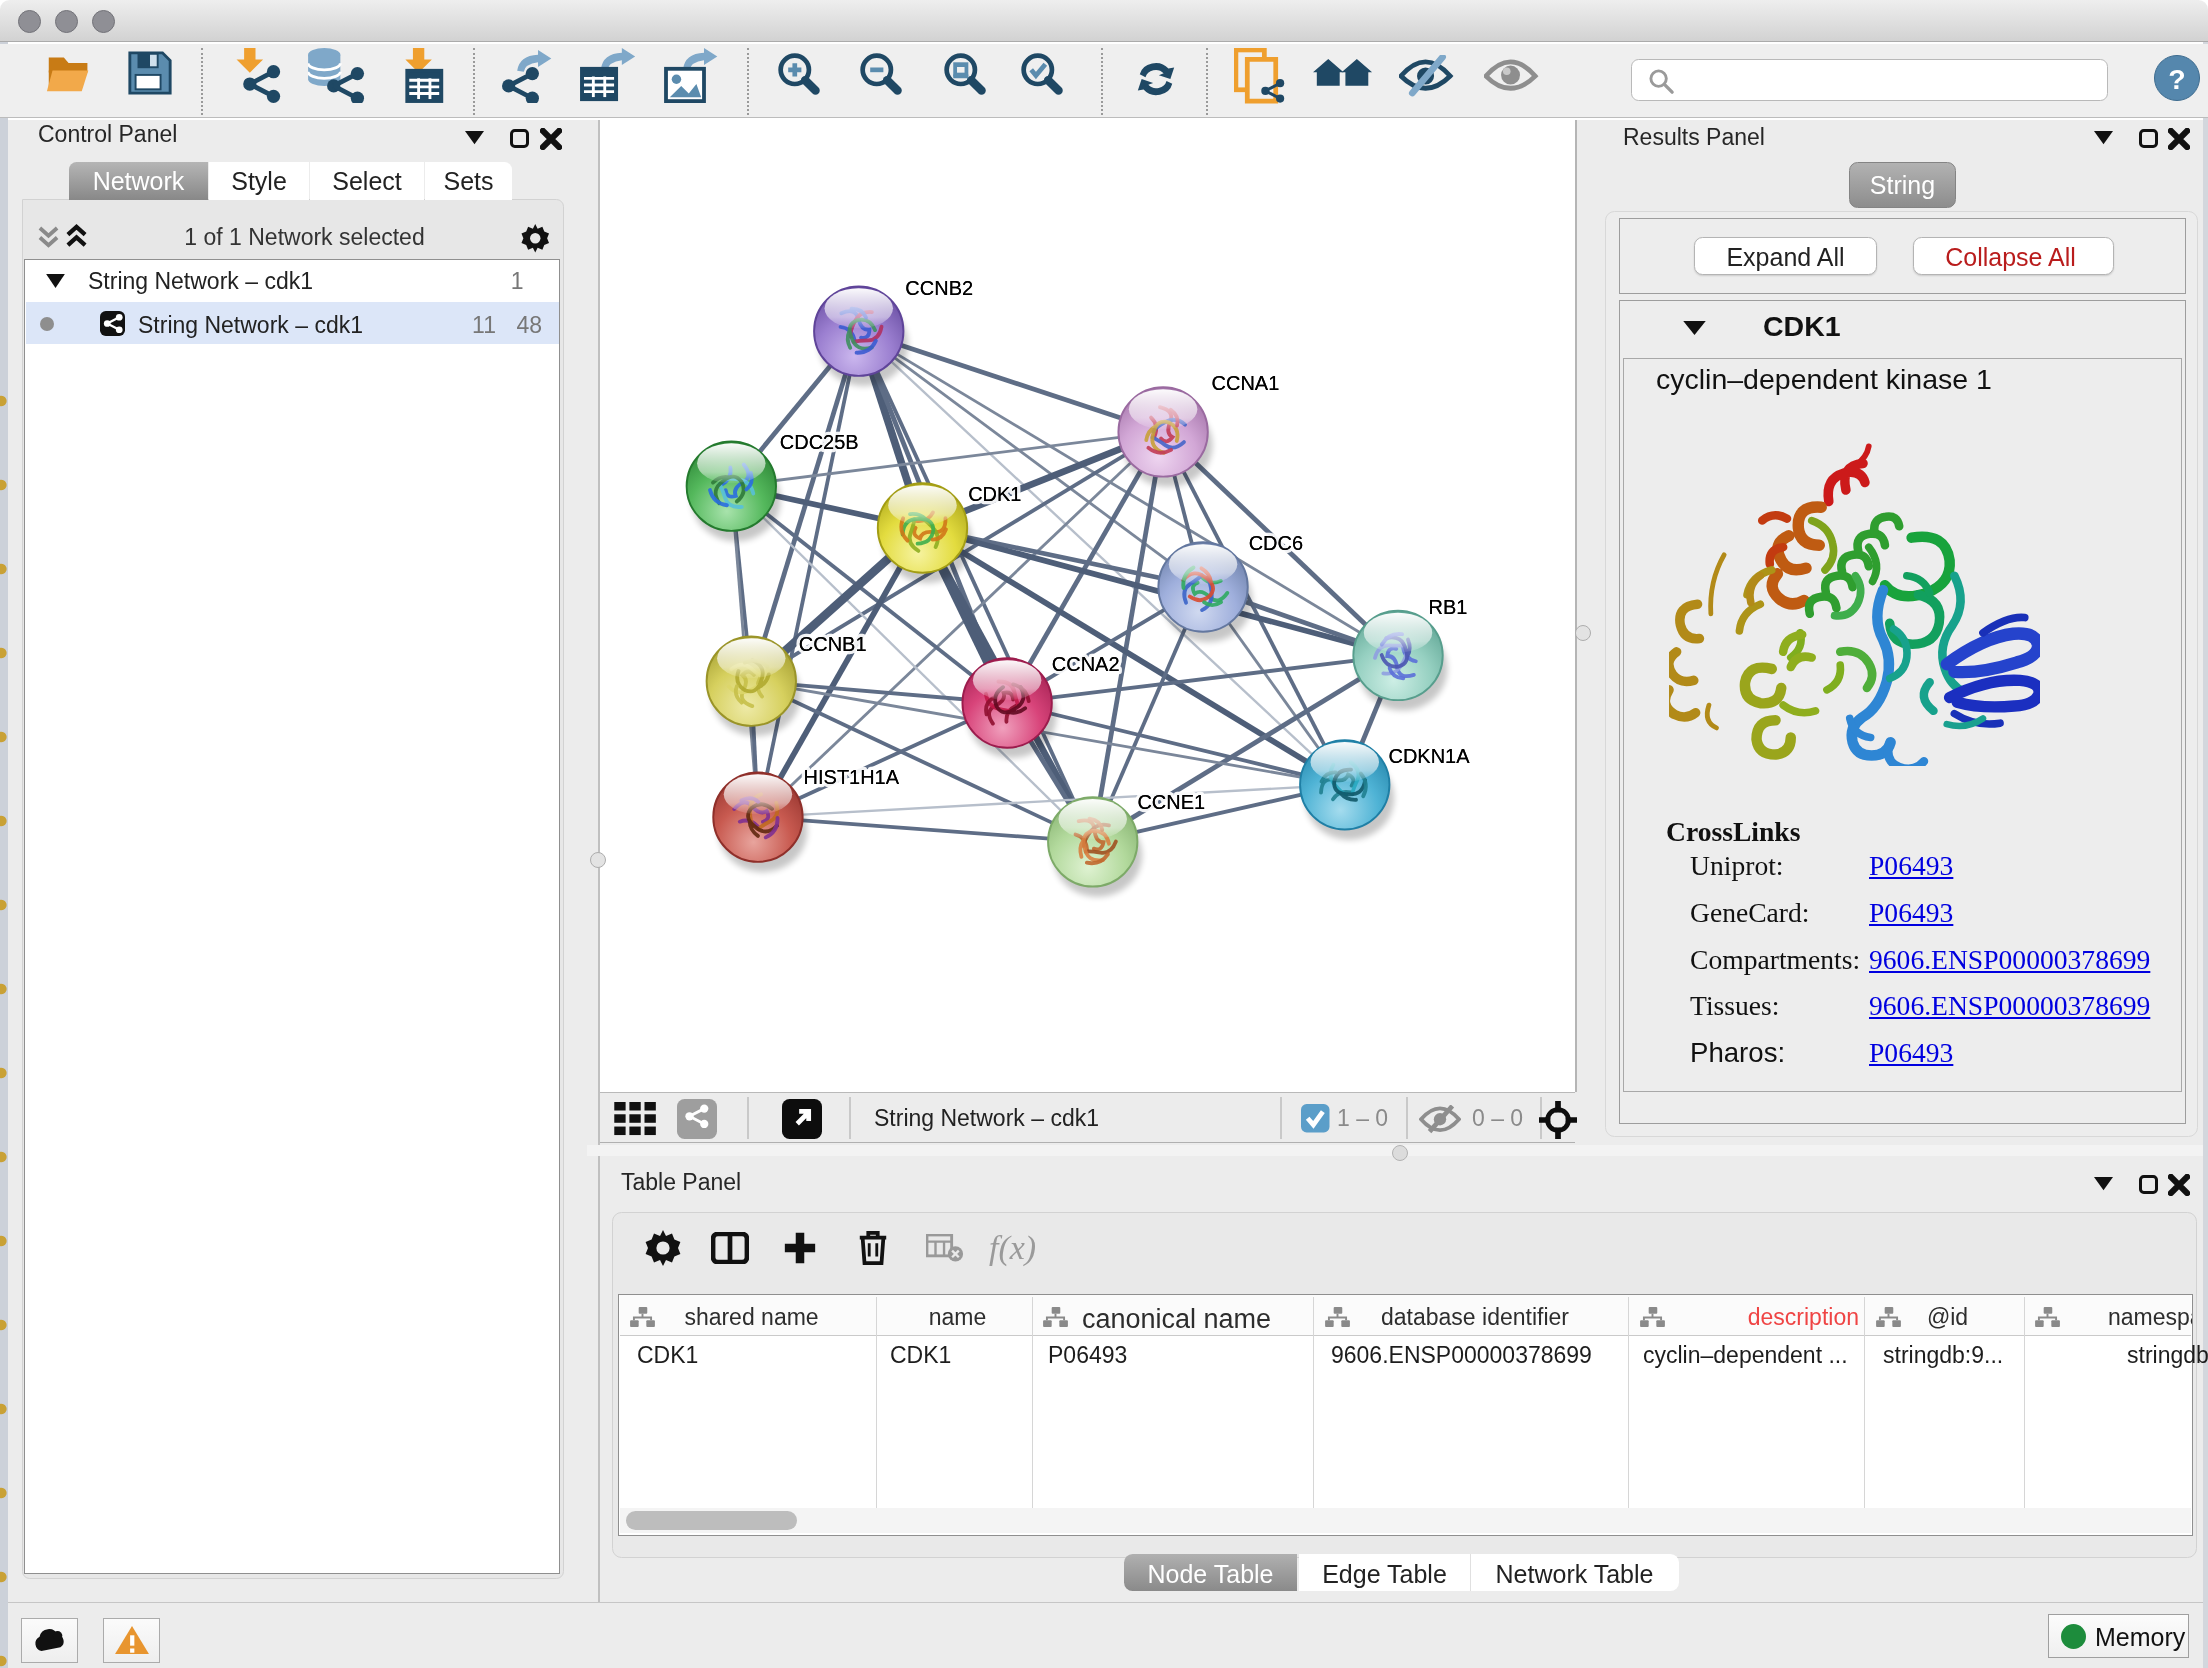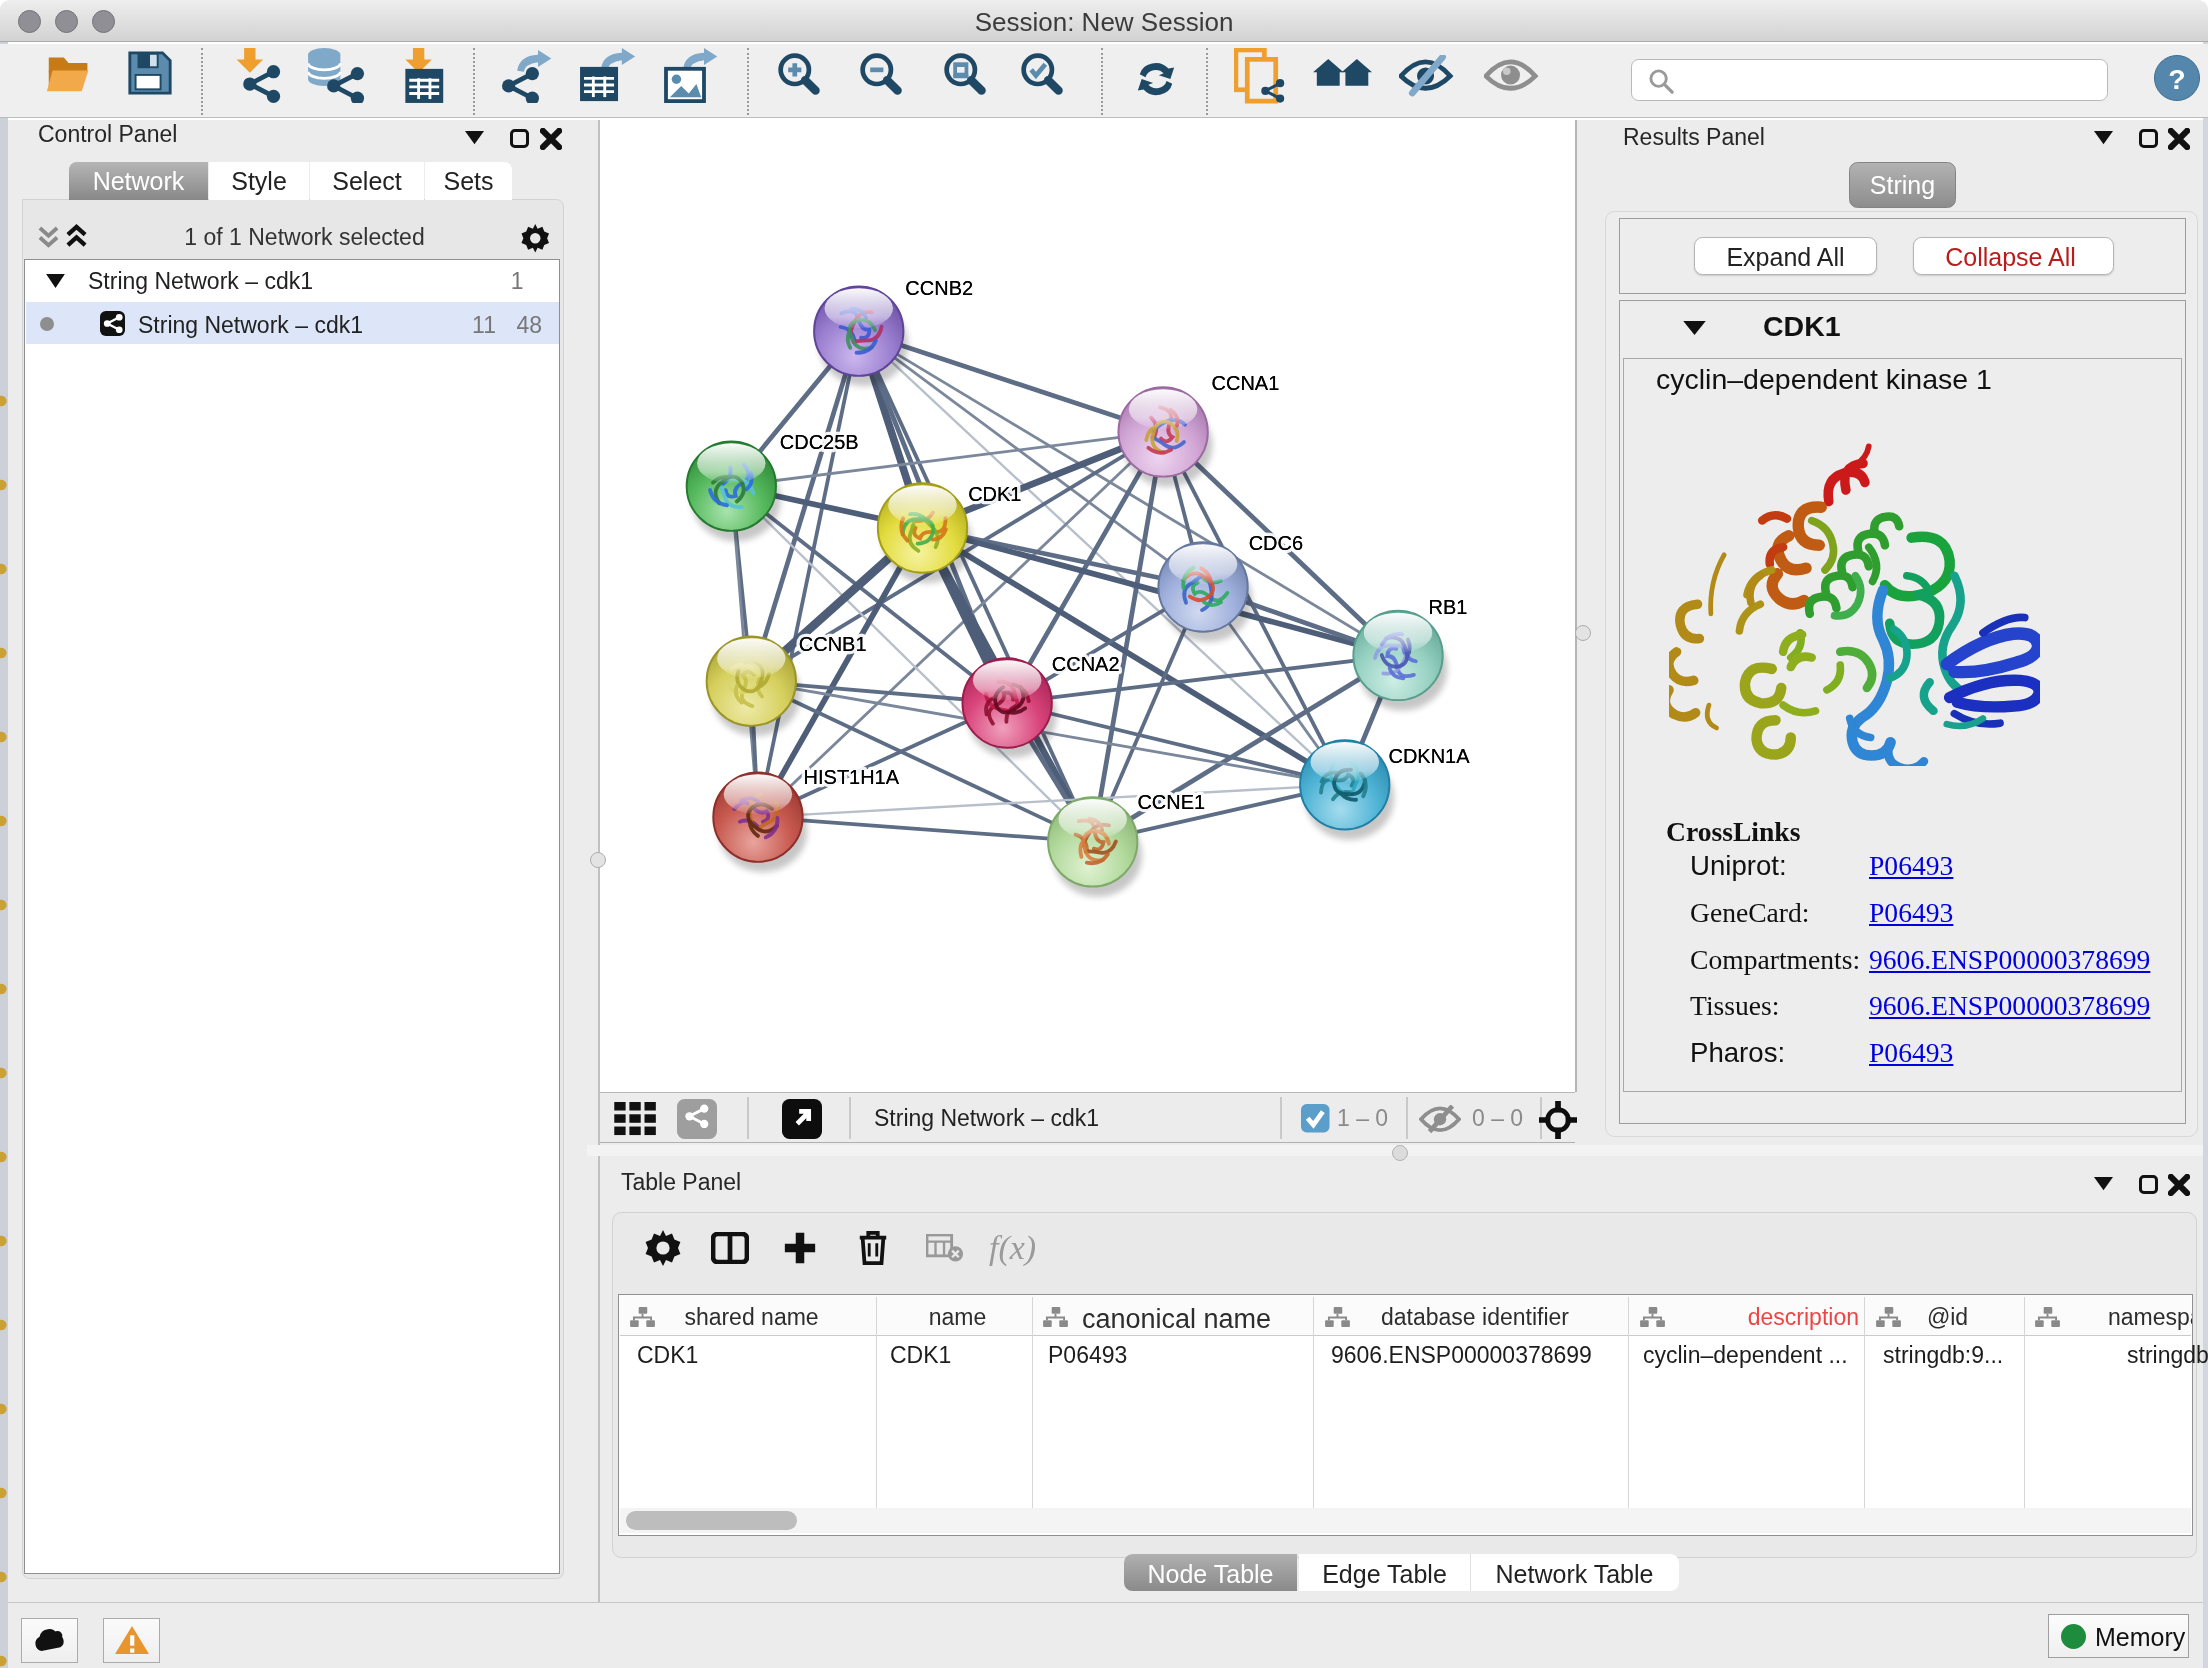--- a/index.html
+++ b/index.html
@@ -9,21 +9,20 @@
 .vline{position:absolute;width:1.9px;background:#c2c2c2}
 .dotsep{position:absolute;width:0;border-left:2.9px dotted #9a9a9a}
 </style></head><body>
 <div id="win">
 
 <div class="abs" style="left:0;top:38px;width:7.6px;height:1630px;background:#ccd1d9"></div>
 <div class="abs" style="left:0;top:358px;width:7.6px;height:1311px;background-image:radial-gradient(circle 5.7px at 1px 43px,#c9a135 0 4.8px,transparent 5.7px);background-size:7.6px 84px"></div>
 <div class="abs" style="left:2203px;top:38px;width:5.7px;height:1630px;background:#d3d7dd"></div>
 
 <div class="abs" style="left:0;top:0;width:2208px;height:42px;background:linear-gradient(#eeeeee,#d2d2d2);border-bottom:1.9px solid #ababab;border-radius:9.5px 9.5px 0 0"></div>
-<div class="txt" style="left:0;top:6.7px;width:2208px;text-align:center;font-size:26px;font-weight:500;color:#3b3b3b">Session: New Session</div>
 <div class="abs" style="left:18px;top:9.5px;width:23px;height:23px;border-radius:50%;background:#8f8f95;border:1.4px solid #737379"></div>
 <div class="abs" style="left:55px;top:9.5px;width:23px;height:23px;border-radius:50%;background:#8f8f95;border:1.4px solid #737379"></div>
 <div class="abs" style="left:92px;top:9.5px;width:23px;height:23px;border-radius:50%;background:#8f8f95;border:1.4px solid #737379"></div>
 
 <div class="abs" style="left:0;top:44px;width:2208px;height:74px;background:#efefef;border-bottom:1.9px solid #bcbcbc"></div>
 <div class="dotsep" style="left:201px;top:48px;height:67px"></div>
 <div class="dotsep" style="left:473px;top:48px;height:67px"></div>
 <div class="dotsep" style="left:747px;top:48px;height:67px"></div>
 <div class="dotsep" style="left:1101px;top:48px;height:67px"></div>
 <div class="dotsep" style="left:1206px;top:48px;height:67px"></div>
@@ -683,21 +682,21 @@
 <path d="M96 150 q-14 10 -10 28" stroke="#b28a18" stroke-width="8"></path>
 <path d="M120 286 q16 12 34 6" stroke="#8fae1e" stroke-width="8"></path>
 <path d="M180 230 q20 -4 30 12 q8 14 -2 26" stroke="#4fae3a" stroke-width="9"></path>
 <path d="M210 120 q14 18 4 36" stroke="#2f9e2f" stroke-width="8"></path>
 <path d="M250 150 q18 2 24 18" stroke="#12a05e" stroke-width="8"></path>
 <path d="M190 300 q4 18 22 20" stroke="#2e86d4" stroke-width="8"></path>
 </g>
     </svg>
 
 <div class="txt" style="left:1666px;top:816px;font-family:'Liberation Serif',serif;font-size:27.6px;font-weight:bold;color:#111">CrossLinks</div>
-<div class="txt" style="left:1690px;top:850px;font-family:Liberation Sans, sans-serif;font-size:27.6px;color:#111">Uniprot:</div>
+<div class="txt" style="left:1690px;top:850px;font-family:Liberation Serif, serif;font-size:27.6px;color:#111">Uniprot:</div>
 <div class="txt" style="left:1869px;top:850px;font-family:'Liberation Serif',serif;font-size:27.6px;color:#0000e0;text-decoration:underline">P06493</div>
 <div class="txt" style="left:1690px;top:897px;font-family:Liberation Serif, serif;font-size:27.6px;color:#111">GeneCard:</div>
 <div class="txt" style="left:1869px;top:897px;font-family:'Liberation Serif',serif;font-size:27.6px;color:#0000e0;text-decoration:underline">P06493</div>
 <div class="txt" style="left:1690px;top:944px;font-family:'Liberation Serif',serif;font-size:27.6px;color:#111">Compartments:</div>
 <div class="txt" style="left:1869px;top:944px;font-family:'Liberation Serif',serif;font-size:27.6px;color:#0000e0;text-decoration:underline">9606.ENSP00000378699</div>
 <div class="txt" style="left:1690px;top:990px;font-family:'Liberation Serif',serif;font-size:27.6px;color:#111">Tissues:</div>
 <div class="txt" style="left:1869px;top:990px;font-family:'Liberation Serif',serif;font-size:27.6px;color:#0000e0;text-decoration:underline">9606.ENSP00000378699</div>
 <div class="txt" style="left:1690px;top:1037px;font-family:Liberation Sans, sans-serif;font-size:27.6px;color:#111">Pharos:</div>
 <div class="txt" style="left:1869px;top:1037px;font-family:'Liberation Serif',serif;font-size:27.6px;color:#0000e0;text-decoration:underline">P06493</div>
 

